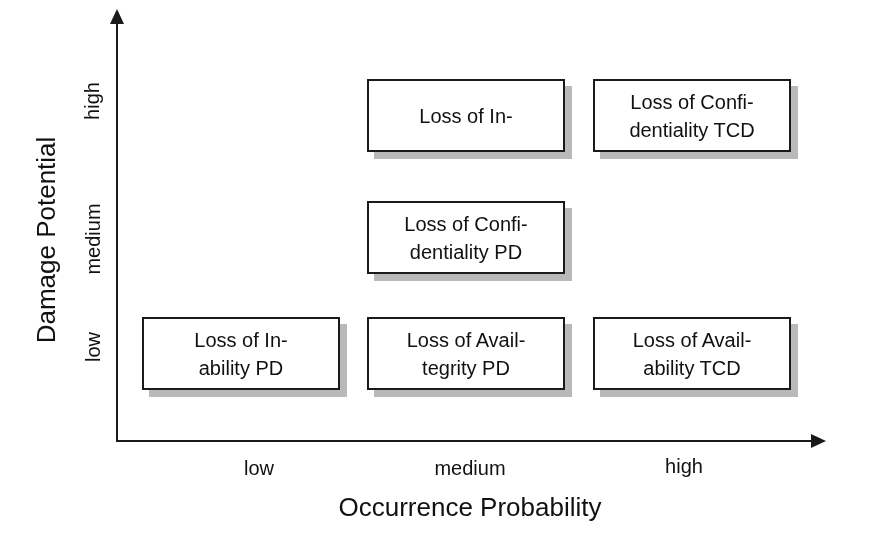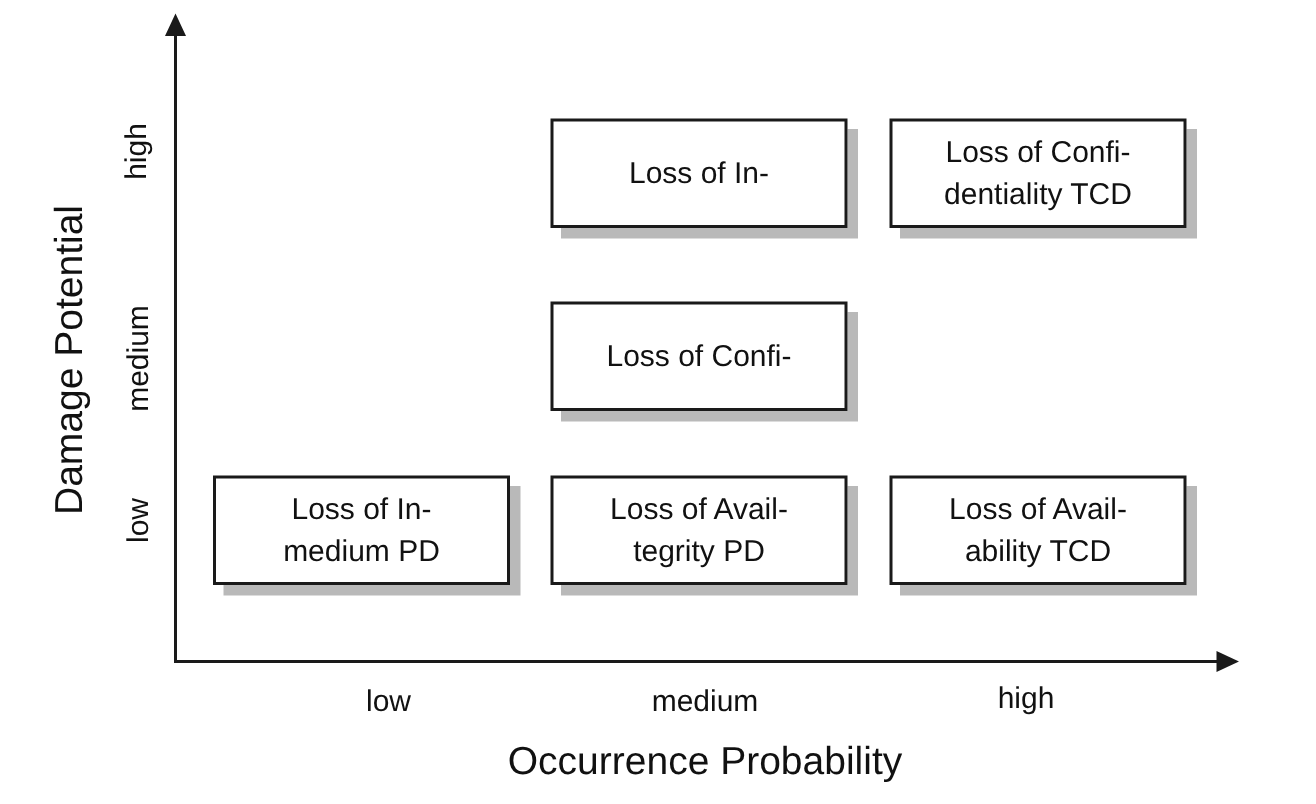--- a/index.html
+++ b/index.html
@@ -123,25 +123,26 @@
     <span>Loss of In-</span>
   </div>
 
   <div class="node row-high col-high">
     <span>Loss of Confi-</span>
     <span>dentiality TCD</span>
   </div>
 
   <div class="node row-mid col-mid">
     <span>Loss of Confi-</span>
+    <span>dentiality PD</span>
   </div>
 
   <div class="node row-low col-low">
     <span>Loss of In-</span>
-    <span>medium PD</span>
+    <span>ability PD</span>
   </div>
 
   <div class="node row-low col-mid">
     <span>Loss of Avail-</span>
     <span>tegrity PD</span>
   </div>
 
   <div class="node row-low col-high">
     <span>Loss of Avail-</span>
     <span>ability TCD</span>

